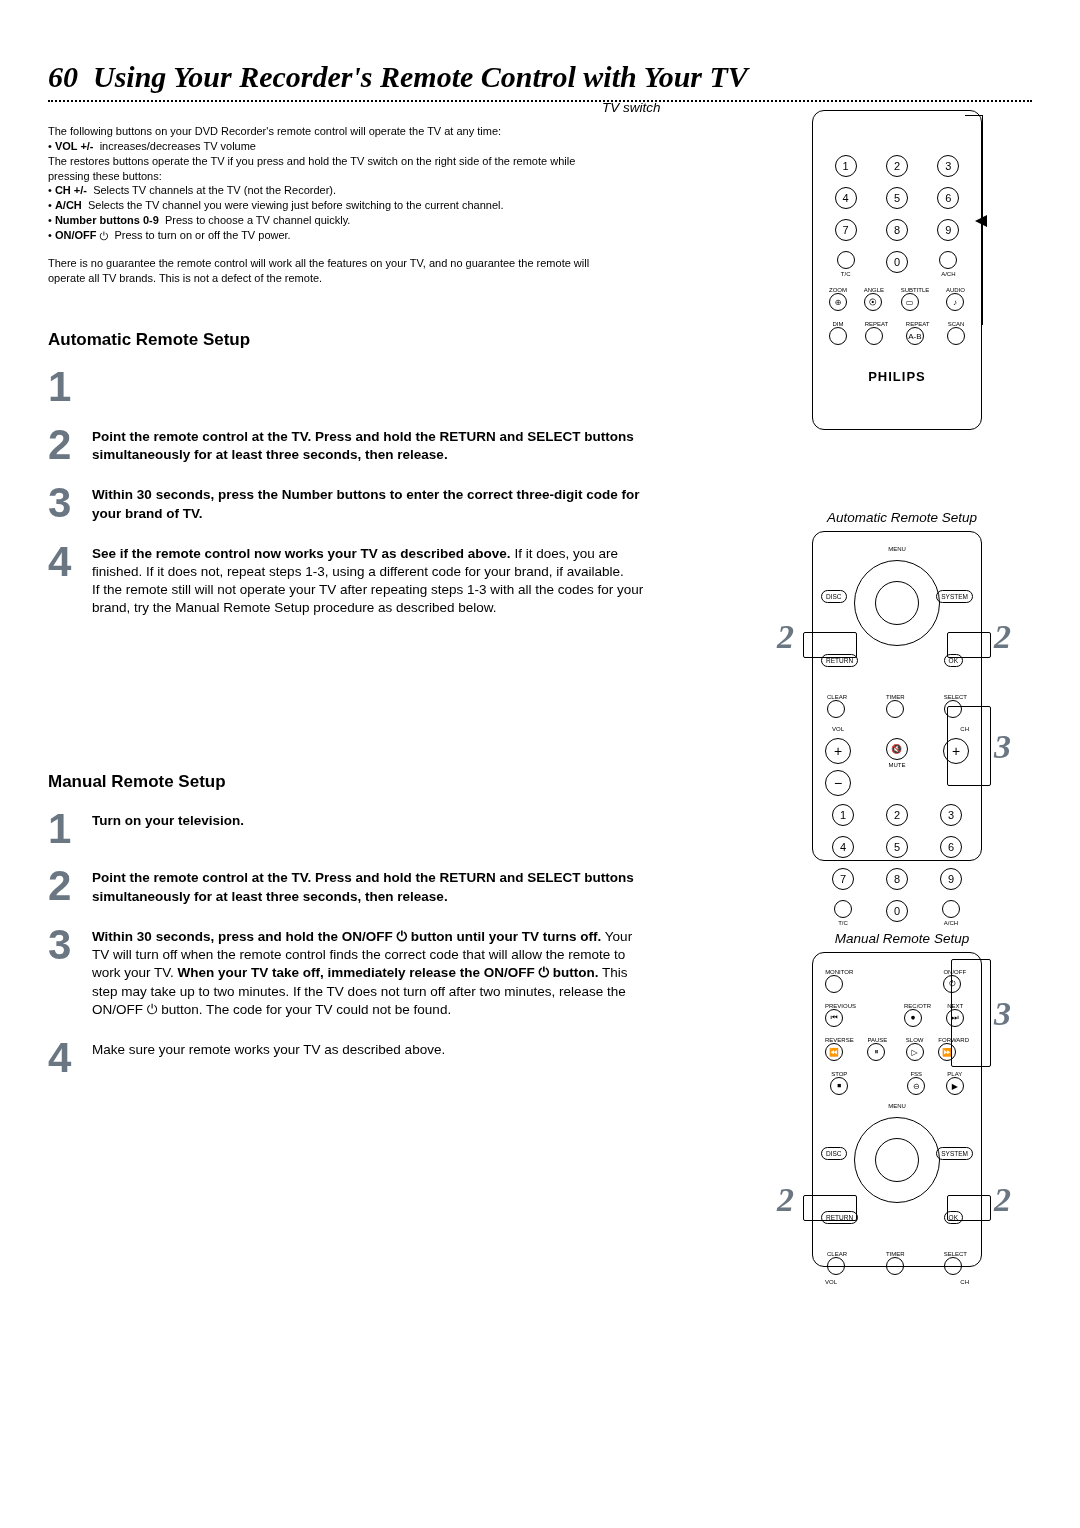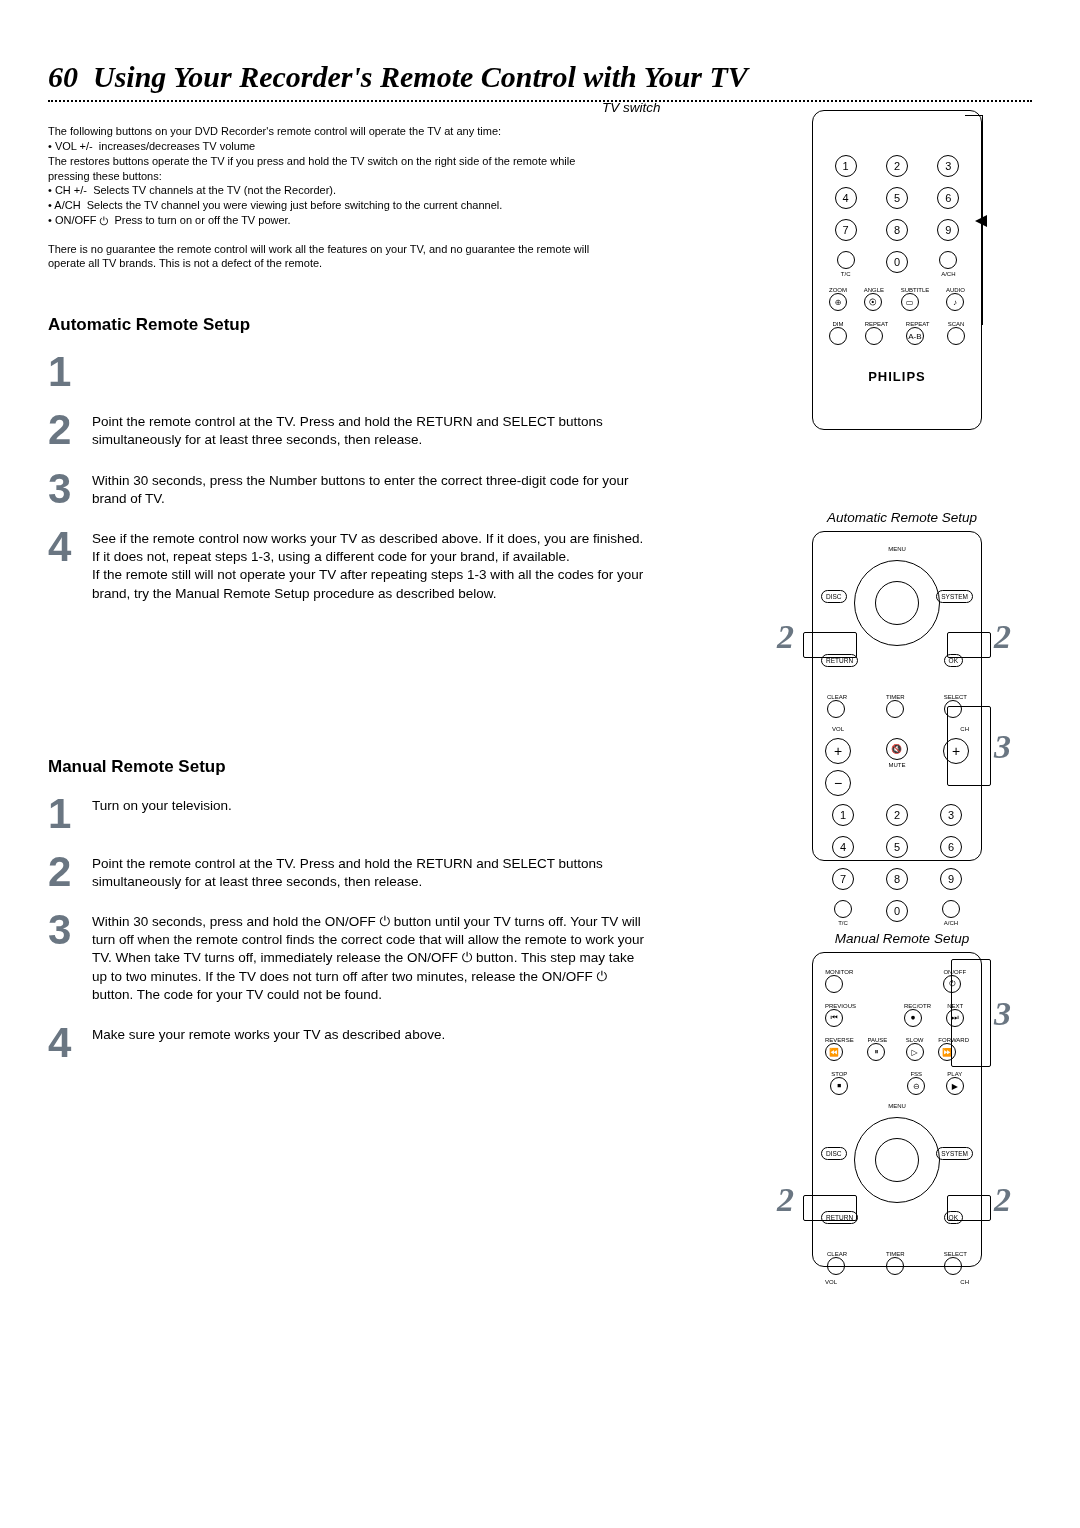--- a/index.html
+++ b/index.html
@@ -18,21 +18,21 @@
     font-size: 30px;
     font-family: Georgia, 'Times New Roman', serif;
     border-bottom: 2.5px dotted #000;
     padding-bottom: 6px;
     margin-bottom: 22px;
   }
   .title-line .pagenum { font-style: italic; }
   .intro-block { width: 560px; font-size: 11px; line-height: 1.35; }
   .intro-block p { margin-bottom: 13px; }
   .intro-block .tight { margin-bottom: 0; }
-  .bold { font-weight: normal; }
+  .bold { font-weight: bold; }
   .icon-inline { display: inline-block; vertical-align: middle; }
 
   .section-head {
     font-weight: bold;
     font-size: 17px;
     margin-top: 44px;
     margin-bottom: 18px;
   }
   .steps { width: 600px; }
   .step { display: flex; margin-bottom: 20px; }
@@ -127,20 +127,21 @@
   <span class="pagenum">60</span>&nbsp;&nbsp;<span>Using Your Recorder's Remote Control with Your TV</span>
 </div>
 
 <div class="intro-block">
   <p class="tight">The following buttons on your DVD Recorder's remote control will operate the TV at any time:</p>
   <p class="tight">• <span class="bold">VOL +/-</span>&nbsp; <span>increases/decreases TV volume</span></p>
 
   <p class="tight">The restores buttons operate the TV if you press and hold the TV switch on the right side of the remote while pressing these buttons:</p>
   <p class="tight">• <span class="bold">CH +/-</span>&nbsp; <span>Selects TV channels at the TV (not the Recorder).</span></p>
   <p class="tight">• <span class="bold">A/CH</span>&nbsp; <span>Selects the TV channel you were viewing just before switching to the current channel.</span></p>
+  <p class="tight">• <span class="bold">Number buttons 0-9</span>&nbsp; <span>Press to choose a TV channel quickly.</span></p>
   <p>• <span class="bold">ON/OFF</span> <span class="icon-inline">⏻</span>&nbsp; <span>Press to turn on or off the TV power.</span></p>
 
   <p>There is no guarantee the remote control will work all the features on your TV, and no guarantee the remote will operate all TV brands. This is not a defect of the remote.</p>
 </div>
 
 <div class="section-head">Automatic Remote Setup</div>
 <div class="steps">
   <div class="step">
     <div class="step-num">1</div>
   </div>
@@ -172,21 +173,21 @@
   </div>
   <div class="step">
     <div class="step-num">2</div>
     <div class="step-body bold">Point the remote control at the TV. Press and hold the RETURN and SELECT buttons simultaneously for at least three seconds, then release.</div>
   </div>
   <div class="step">
     <div class="step-num">3</div>
     <div class="step-body">
       <span class="bold">Within 30 seconds, press and hold the ON/OFF </span><span class="bold">⏻</span><span class="bold"> button until your TV turns off.</span>
       <span>Your TV will turn off when the remote control finds the correct code that will allow the remote to work your TV. </span>
-      <span class="bold">When take TV turns off, immediately release the ON/OFF </span><span class="bold">⏻</span><span class="bold"> button.</span>
+      <span class="bold">When your TV take off, immediately release the ON/OFF </span><span class="bold">⏻</span><span class="bold"> button.</span>
       <span>This step may take up to two minutes. If the TV does not turn off after two minutes, release the ON/OFF </span><span>⏻</span><span> button. The code for your TV could not be found.</span>
     </div>
   </div>
   <div class="step">
     <div class="step-num">4</div>
     <div class="step-body">Make sure your remote works your TV as described above.</div>
   </div>
 </div>
 
 <div class="right-col">

